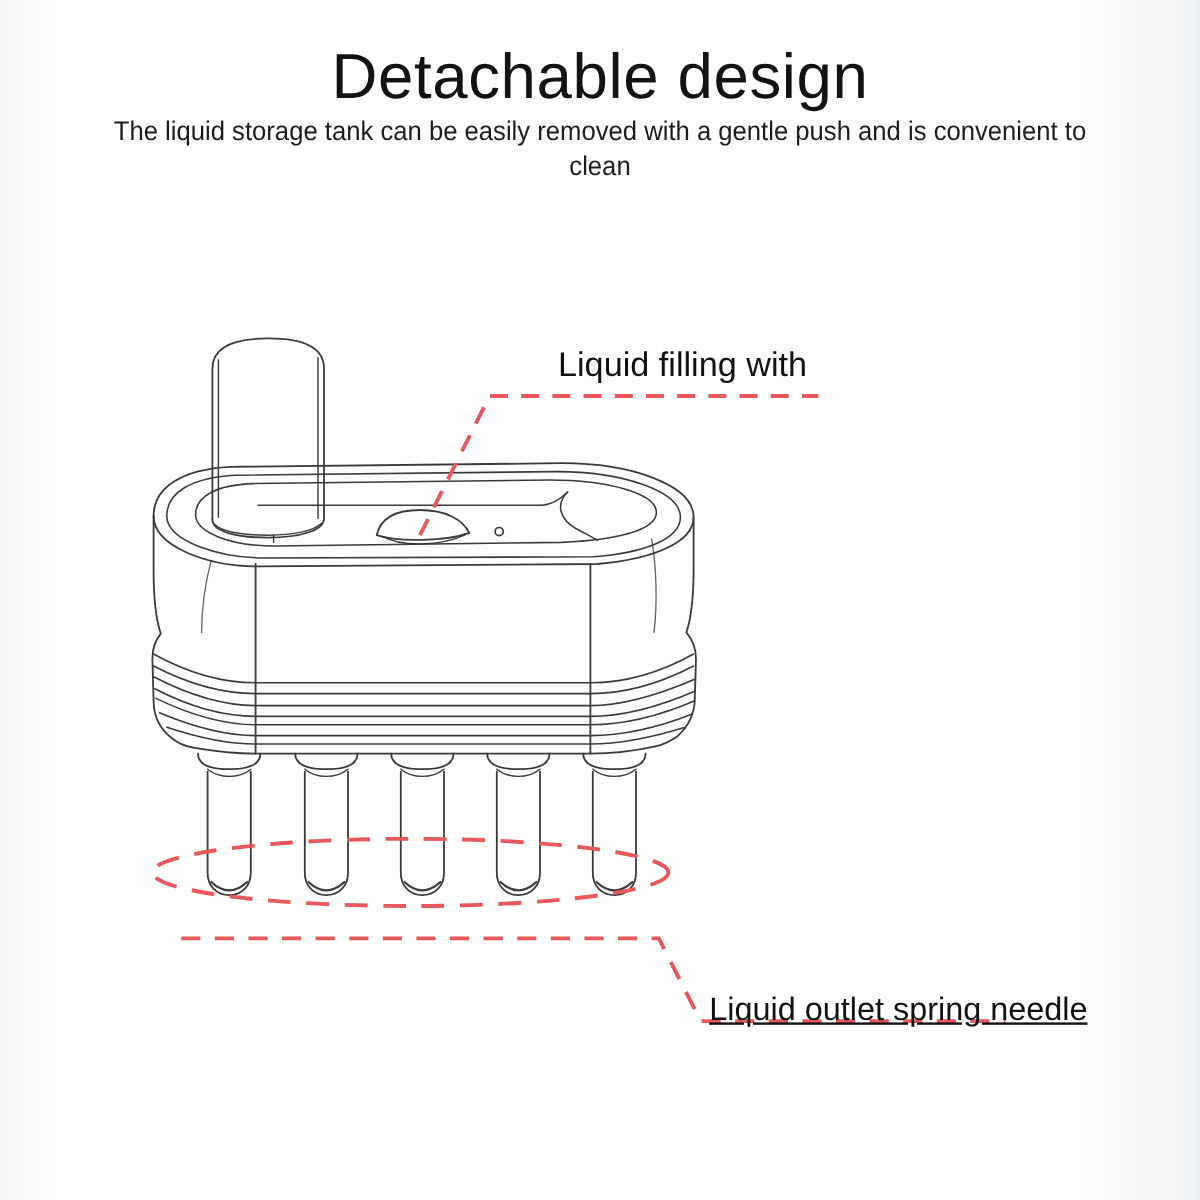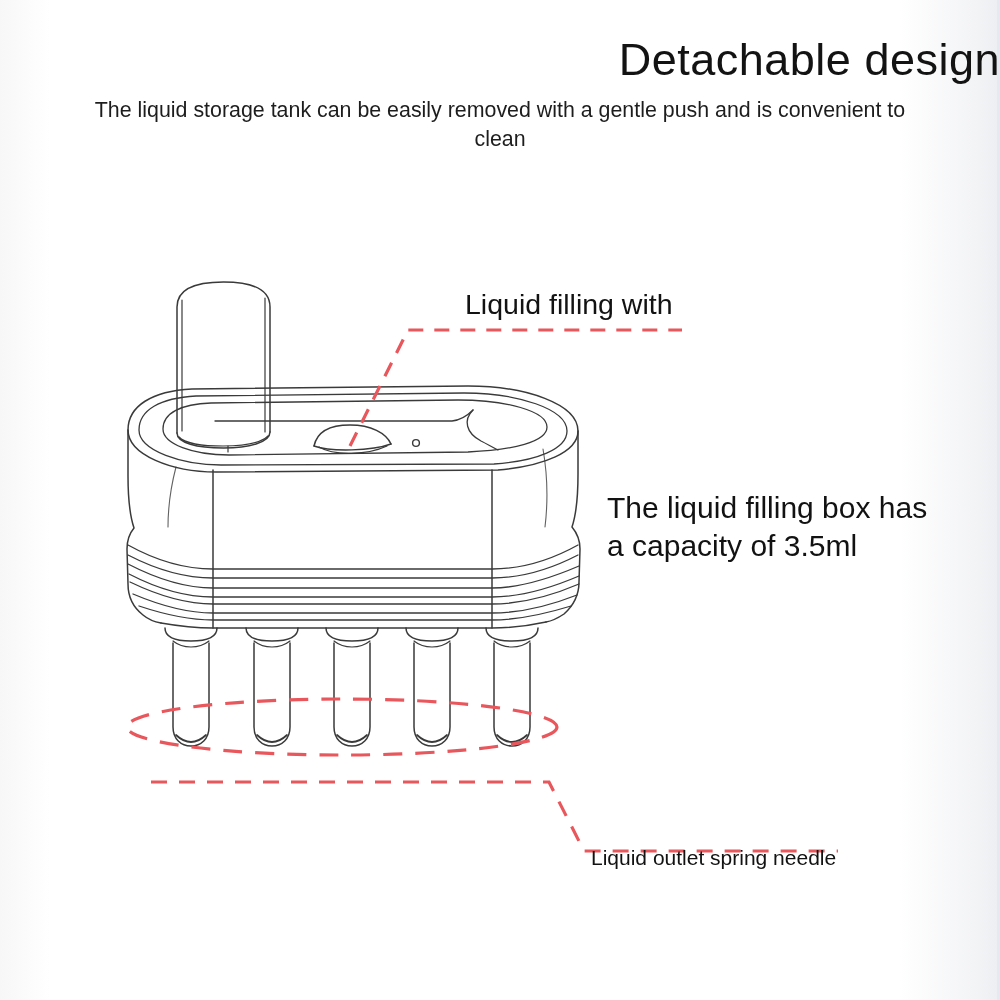--- a/index.html
+++ b/index.html
@@ -1,28 +1,28 @@
 <!DOCTYPE html>
 <html><head>
 <meta charset="utf-8">
 <style>
   html,body{margin:0;padding:0;background:#fff;}
   body{width:1000px;height:1000px;position:relative;overflow:hidden;
        font-family:"Liberation Sans", sans-serif;color:#141414;}
   .page{position:absolute;inset:0;
         background:linear-gradient(90deg,#f7f7f7 0%,#ffffff 5%,#ffffff 90%,#f2f3f5 98%,#eceef2 100%);}
-  .title{position:absolute;top:34px;left:0;width:100%;text-align:right;
-         font-size:45px;font-weight:400;letter-spacing:.5px;color:#131313;white-space:nowrap;}
+  .title{position:absolute;top:34px;left:0;width:100%;text-align:center;
+         font-size:53px;font-weight:400;letter-spacing:.5px;color:#131313;white-space:nowrap;}
   .subtitle{position:absolute;top:96px;left:0;width:100%;text-align:center;
             font-size:22.5px;line-height:28.5px;color:#1d1d1d;
             transform:scaleX(.95);transform-origin:50% 0;}
   .label{position:absolute;color:#121212;white-space:nowrap;}
   .label-filling{left:465px;top:288px;font-size:28.5px;}
   .label-capacity{left:607px;top:489px;font-size:30px;line-height:38px;white-space:nowrap;}
-  .label-outlet{left:591px;top:846px;font-size:21px;}
+  .label-outlet{left:591px;top:826px;font-size:27px;text-decoration:underline;}
   svg.art{position:absolute;left:0;top:0;width:1000px;height:1000px;}
   .right-edge{position:absolute;right:0;top:0;width:3px;height:100%;background:#e4e9f2;}
 </style>
 </head>
 <body>
 
 <div class="page">
 
   <div class="title">Detachable design</div>
 
@@ -122,21 +122,17 @@
 
     <g stroke="#e8575c" fill="none" stroke-width="3.2">
       <path stroke-dasharray="15 11" d="M 350 446 L 408 330 L 682 330"></path>
       <ellipse stroke-dasharray="19 13" cx="342" cy="727" rx="215" ry="28"></ellipse>
       <path stroke-dasharray="16 12" d="M 151 782 L 549 782 L 584 851 L 838 851"></path>
     </g>
   </svg>
 
   <div class="label label-filling">Liquid filling with</div>
 
-  <div class="label label-capacity">
-    <div>The liquid filling box has</div>
-    <div>a capacity of 3.5ml</div>
-  </div>
 
   <div class="label label-outlet">Liquid outlet spring needle</div>
 
   <div class="right-edge"></div>
 </div>
 
 </body></html>

